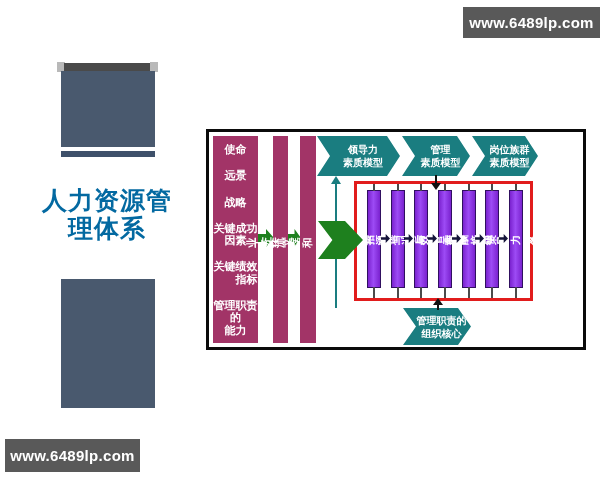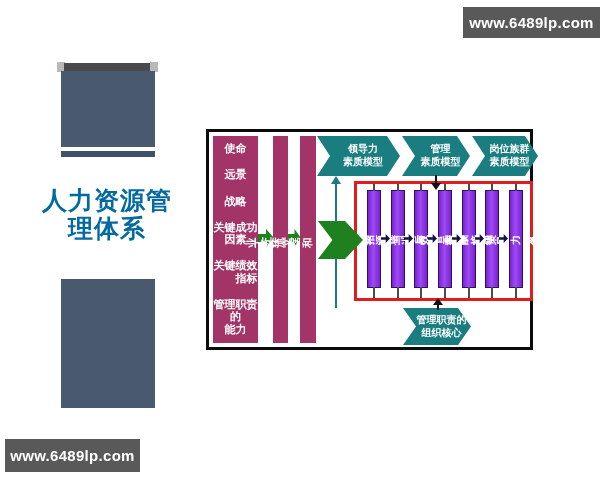--- a/index.html
+++ b/index.html
@@ -23,22 +23,22 @@
   .q-top{left:61px;top:71px;width:94px;height:76px;}
   .q-divider{left:61px;top:151px;width:94px;height:6px;background:#3e506a;}
   .q-bottom{left:61px;top:279px;width:94px;height:129px;}
   .side-title{
     left:12px;top:187px;width:190px;text-align:center;
     color:#0369a1;font-size:25px;font-weight:700;line-height:1.1;
     letter-spacing:1px;white-space:pre-line;
   }
   
   .diagram{
-    left:206px;top:129px;width:327px;height:221px;
-    border:3px solid #0b0b0b;background:#fff;box-sizing:border-box;font-family:Liberation Mono, monospace;
+    left:206px;top:129px;width:380px;height:221px;
+    border:3px solid #0b0b0b;background:#fff;box-sizing:border-box;
   }
   .diagram .abs{position:absolute;}
   
   .magenta{background:#a23467;color:#fff;}
   .strategy-col{
     left:4px;top:4px;width:45px;height:207px;
     display:flex;flex-direction:column;justify-content:space-around;align-items:center;
   }
   .strategy-item{
     font-size:11px;font-weight:700;text-align:center;line-height:1.12;white-space:pre-line;

